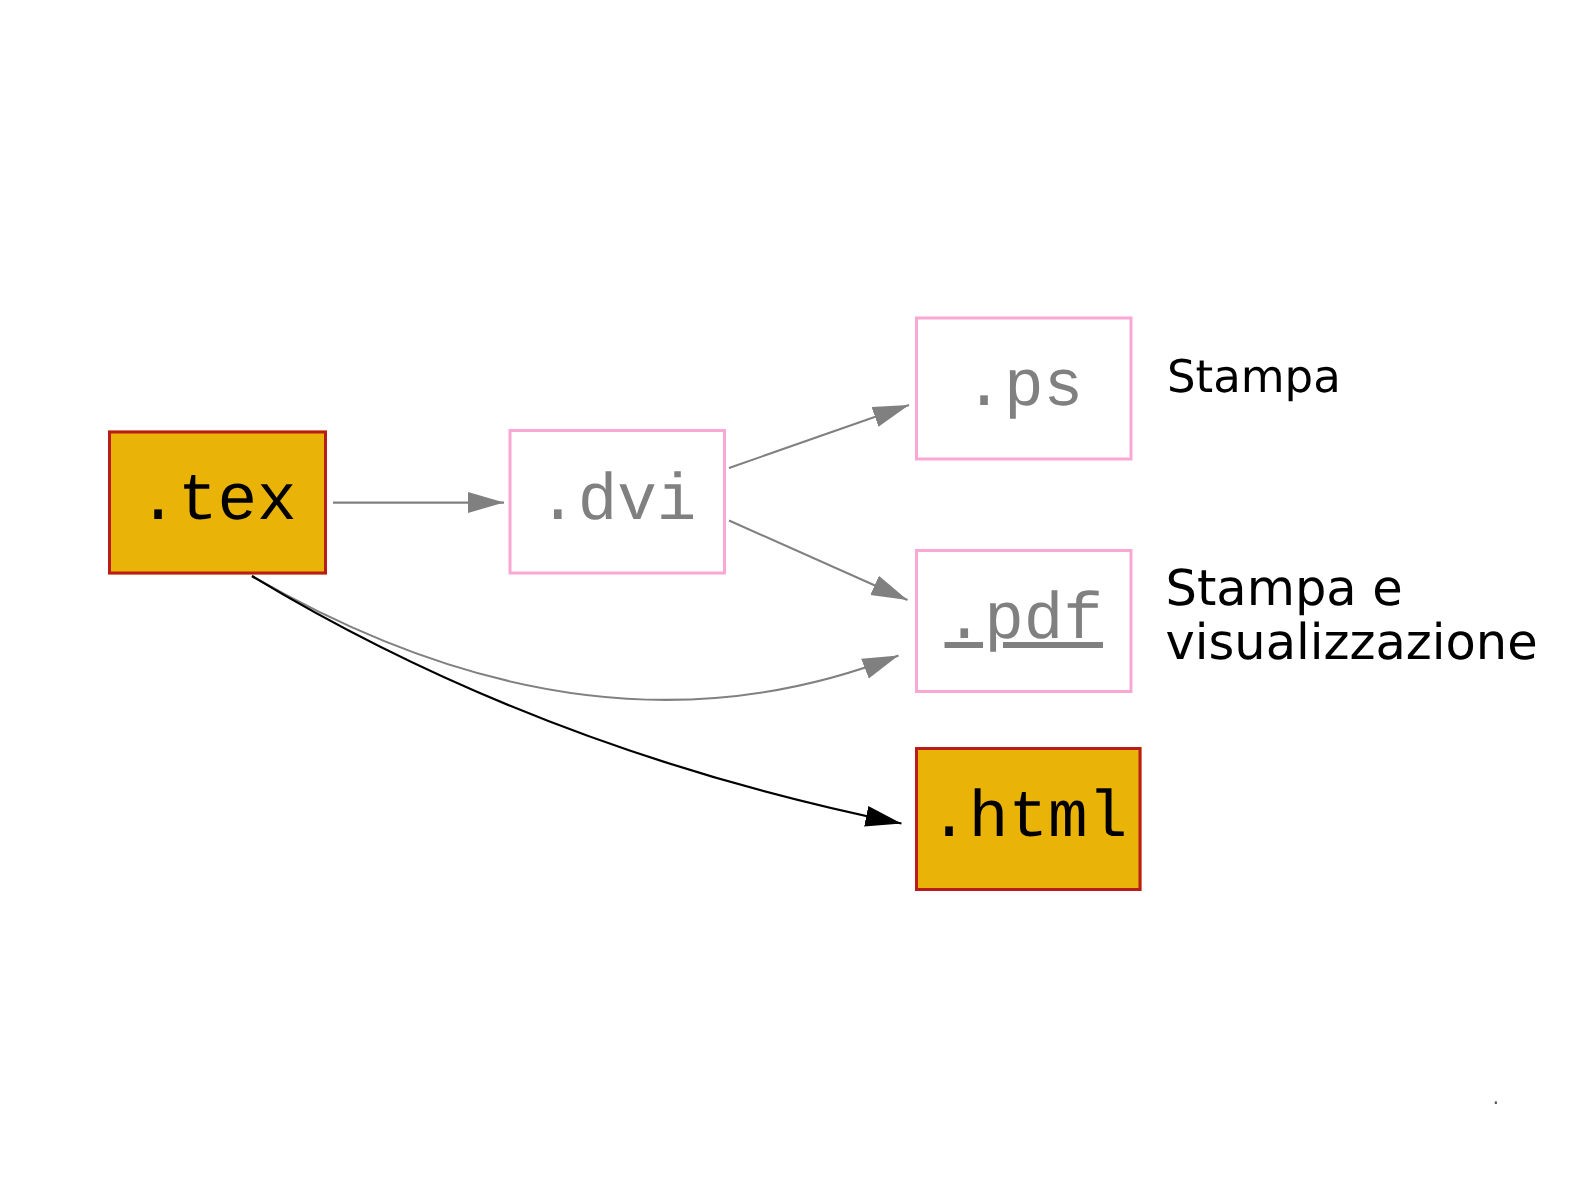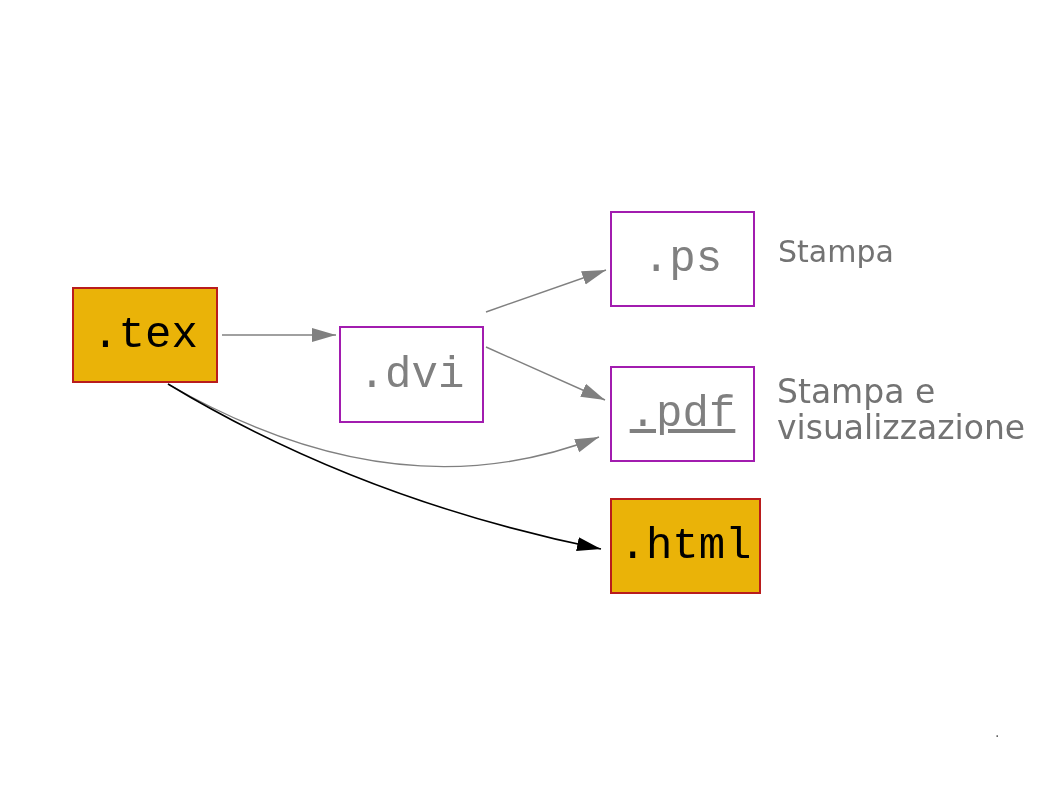--- a/index.html
+++ b/index.html
@@ -15,32 +15,32 @@
 
   .node {
     position: absolute;
     box-sizing: border-box;
     display: flex; align-items: center; justify-content: center;
     font-family: "Liberation Mono", "DejaVu Sans Mono", monospace;
     font-size: 44px;
     letter-spacing: 0;
     white-space: nowrap;
   }
-  .node-plain     { background: #ffffff; border: 2px solid #a21caf; color: #808080; }
+  .node-plain     { background: #ffffff; border: 2px solid #f9a8d4; color: #808080; }
   .node-highlight { background: #eab308; border: 2px solid #b91c1c; color: #000000; }
 
   .node-tex  { left: 72px;  top: 287px; width: 146px; height: 96px; }
-  .node-dvi  { left: 339px; top: 286px; width: 145px; height: 97px; margin-top: 40px; }
+  .node-dvi  { left: 339px; top: 286px; width: 145px; height: 97px; }
   .node-ps   { left: 610px; top: 211px; width: 145px; height: 96px; }
   .node-pdf  { left: 610px; top: 366px; width: 145px; height: 96px; text-decoration: underline; }
   .node-html { left: 610px; top: 498px; width: 151px; height: 96px; }
 
   .note {
     position: absolute;
-    color: #737373;
+    color: #000000;
     white-space: nowrap;
   }
   .note-ps  { left: 778px; top: 234px; font-size: 30px; line-height: 36px; }
   .note-pdf { left: 777px; top: 374px; font-size: 33px; line-height: 36px; }
 
   .stray-dot {
     position: absolute;
     left: 995px; top: 722px;
     font-size: 14px; line-height: 20px;
     color: #5a5a5a;

